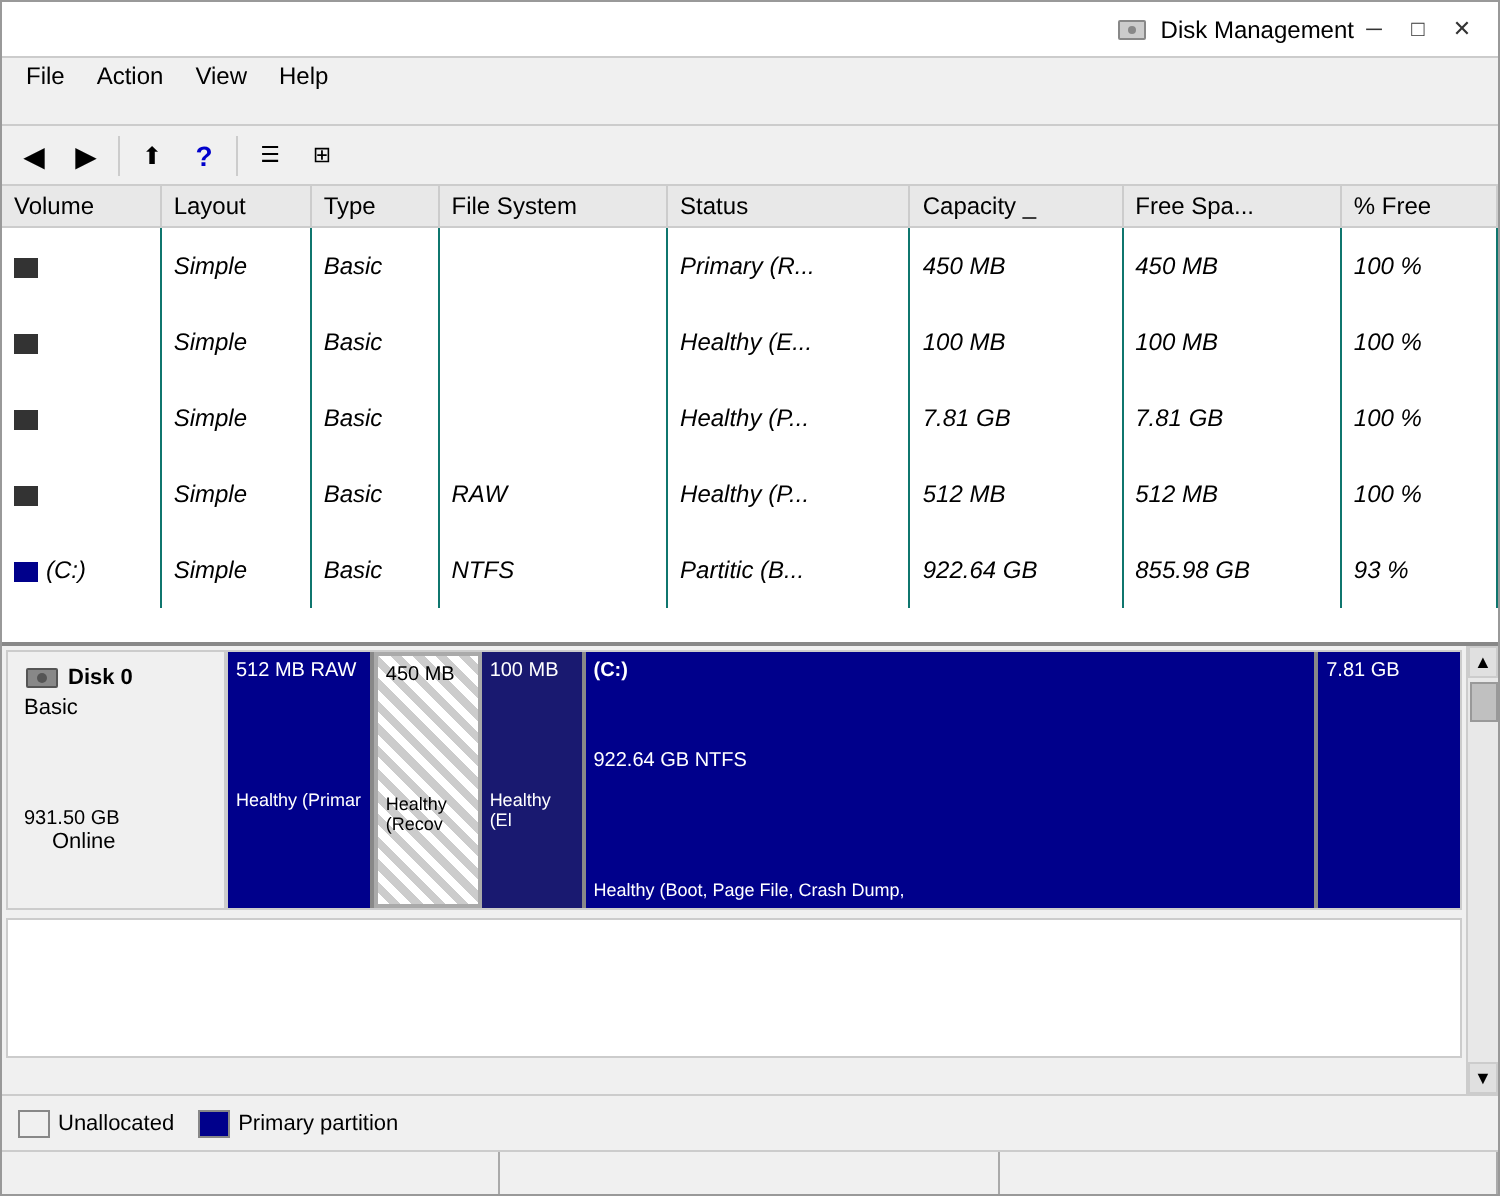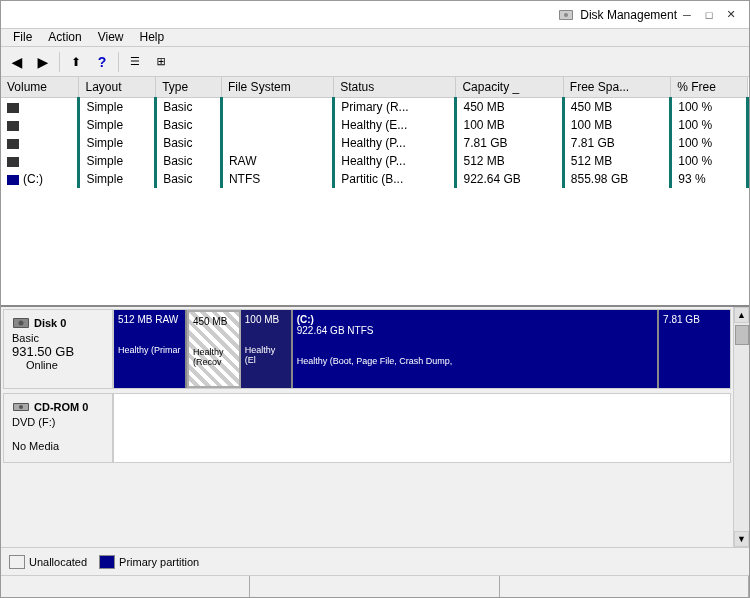--- a/index.html
+++ b/index.html
@@ -59,22 +59,22 @@
       align-items: center;
       justify-content: center;
       color: #333;
     }
 
     
     .menu-bar {
       background: #f0f0f0;
       border-bottom: 1px solid #ccc;
       display: flex;
-      align-items: flex-end;
-      height: 18px;
+      align-items: flex-start;
+      height: 34px;
       padding: 0 4px;
     }
     .menu-item {
       padding: 2px 8px;
       cursor: pointer;
       font-size: 12px;
     }
 
     
     .toolbar {
@@ -134,23 +134,24 @@
       padding: 3px 6px;
       border-right: 1px solid #ccc;
       font-weight: normal;
       white-space: nowrap;
       background: #e8e8e8;
       position: sticky;
       top: 0;
       cursor: pointer;
     }
     td {
-      padding: 2px 6px;
-      border-right: 3px solid #0f766e;
+      padding: 12px 6px;
+      border-right: 1px solid #0f766e;
       white-space: nowrap;
+      font-style: italic;
     }
 
     .vol-icon {
       display: inline-block;
       width: 12px;
       height: 10px;
       background: #333;
       margin-right: 4px;
       vertical-align: middle;
     }
@@ -186,20 +187,21 @@
 
     .partition {
       border-right: 2px solid #888;
       display: flex;
       flex-direction: column;
       justify-content: flex-start;
       padding: 4px;
       overflow: hidden;
       font-size: 10px;
       position: relative;
+      gap: 34px;
     }
     .partition:last-child { border-right: none; }
 
     .partition-blue {
       background: #00008b;
       color: #fff;
     }
     .partition-hatched {
       background: repeating-linear-gradient(
         45deg,
@@ -419,21 +421,21 @@
           <div class="disk-label">
             <div style="display:flex;align-items:center;gap:4px;margin-bottom:2px;">
               <svg width="18" height="14">
                 <rect x="1" y="2" width="16" height="10" rx="1" fill="#555"></rect>
                 <rect x="2" y="3" width="14" height="8" fill="#888"></rect>
                 <circle cx="9" cy="7" r="2.5" fill="#555"></circle>
               </svg>
               <span style="font-weight:bold;font-size:11px;">Disk 0</span>
             </div>
             <span style="font-size:11px;">Basic</span>
-            <span style="font-size:13px;">931.50 GB</span>
+            <span style="font-size:10px;margin-top:44px;">931.50 GB</span>
             <span style="font-size:11px;margin-left:14px;">Online</span>
           </div>
           <div class="disk-partitions">
 
             <div class="partition partition-blue" style="flex:3;">
               <span class="partition-size">512 MB RAW</span>
               <span class="partition-desc">Healthy (Primar</span>
             </div>
 
             <div class="partition partition-hatched" style="flex:2;border:2px solid #aaa;">
@@ -452,33 +454,20 @@
               <span class="partition-desc">Healthy (Boot, Page File, Crash Dump,</span>
             </div>
 
             <div class="partition partition-blue" style="flex:3;">
               <span class="partition-size">7.81 GB</span>
             </div>
           </div>
         </div>
 
         <div class="cd-rom-row">
-          <div class="cd-label">
-            <div style="display:flex;align-items:center;gap:4px;margin-bottom:2px;">
-              <svg width="18" height="14">
-                <rect x="1" y="3" width="16" height="8" rx="1" fill="#555"></rect>
-                <rect x="2" y="4" width="14" height="6" fill="#aaa"></rect>
-                <circle cx="9" cy="7" r="2" fill="#555"></circle>
-              </svg>
-              <span style="font-weight:bold;font-size:11px;">CD-ROM 0</span>
-            </div>
-            <span style="font-size:11px;">DVD (F:)</span>
-            <br>
-            <span style="font-size:11px;">No Media</span>
-          </div>
           <div class="cd-content"></div>
         </div>
 
       </div>
 
       <div style="width:16px;background:#e8e8e8;border-left:1px solid #ccc;display:flex;flex-direction:column;">
         <div style="height:16px;display:flex;align-items:center;justify-content:center;font-size:9px;cursor:pointer;background:#e0e0e0;border:1px solid #ccc;">▲</div>
         <div style="flex:1;position:relative;background:#e8e8e8;">
           <div style="width:14px;height:20px;background:#c0c0c0;border:1px solid #999;position:absolute;top:2px;left:1px;"></div>
         </div>

